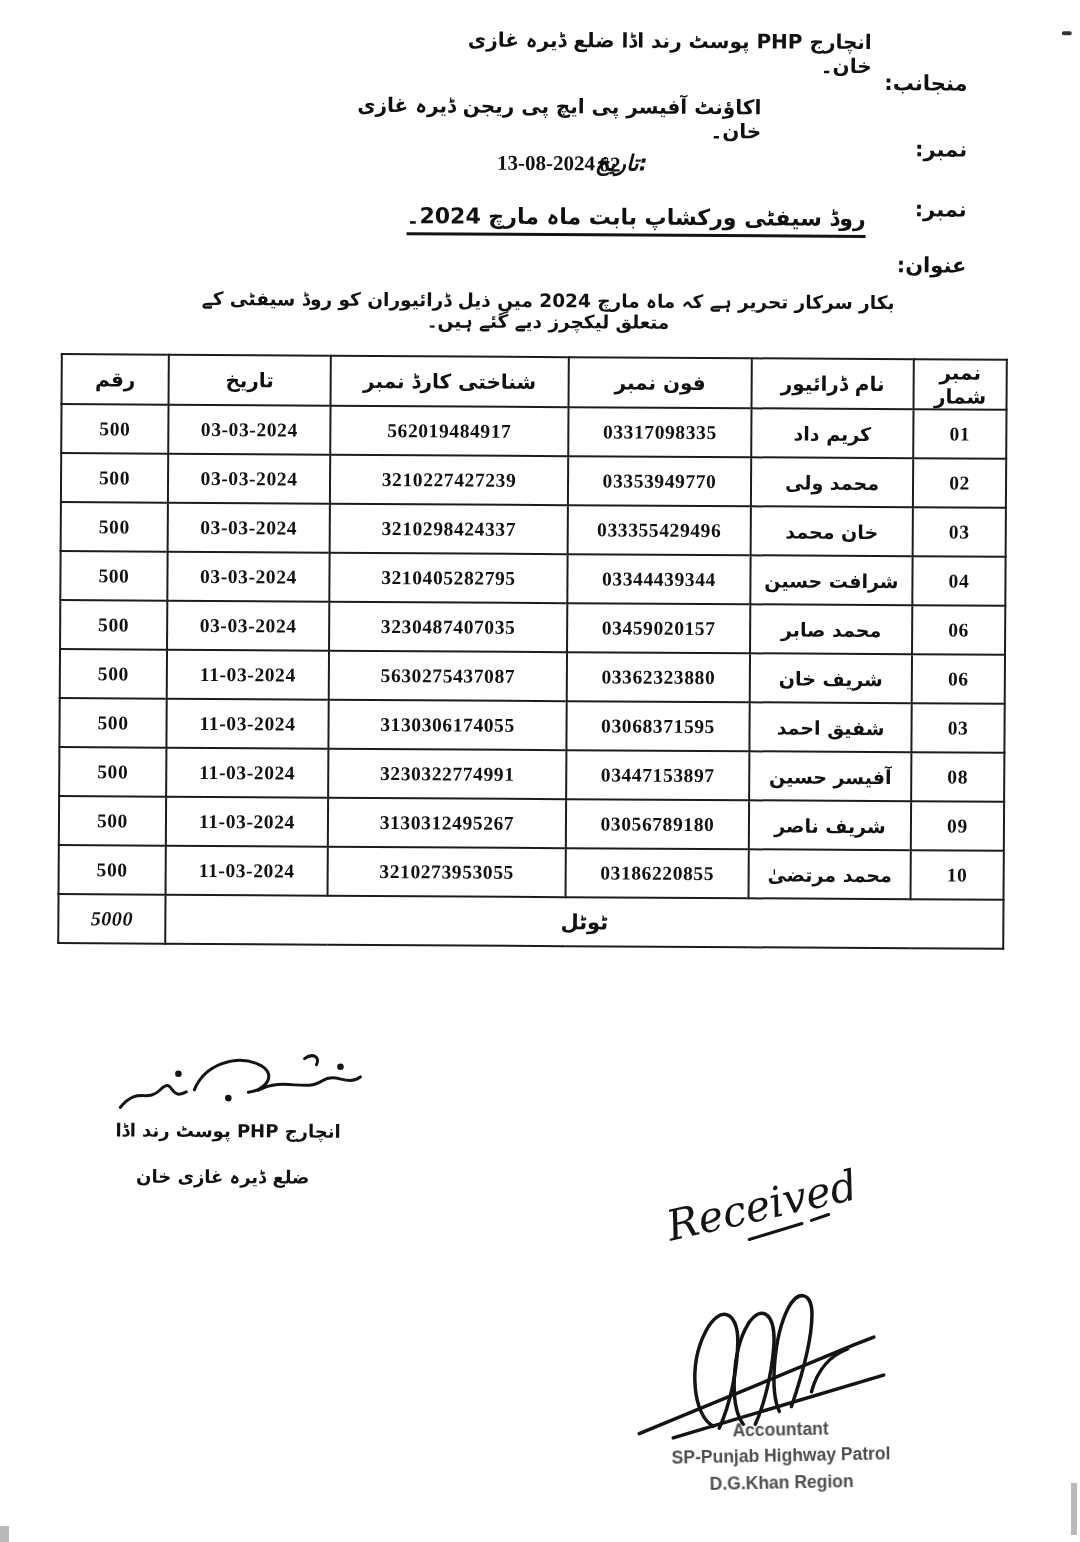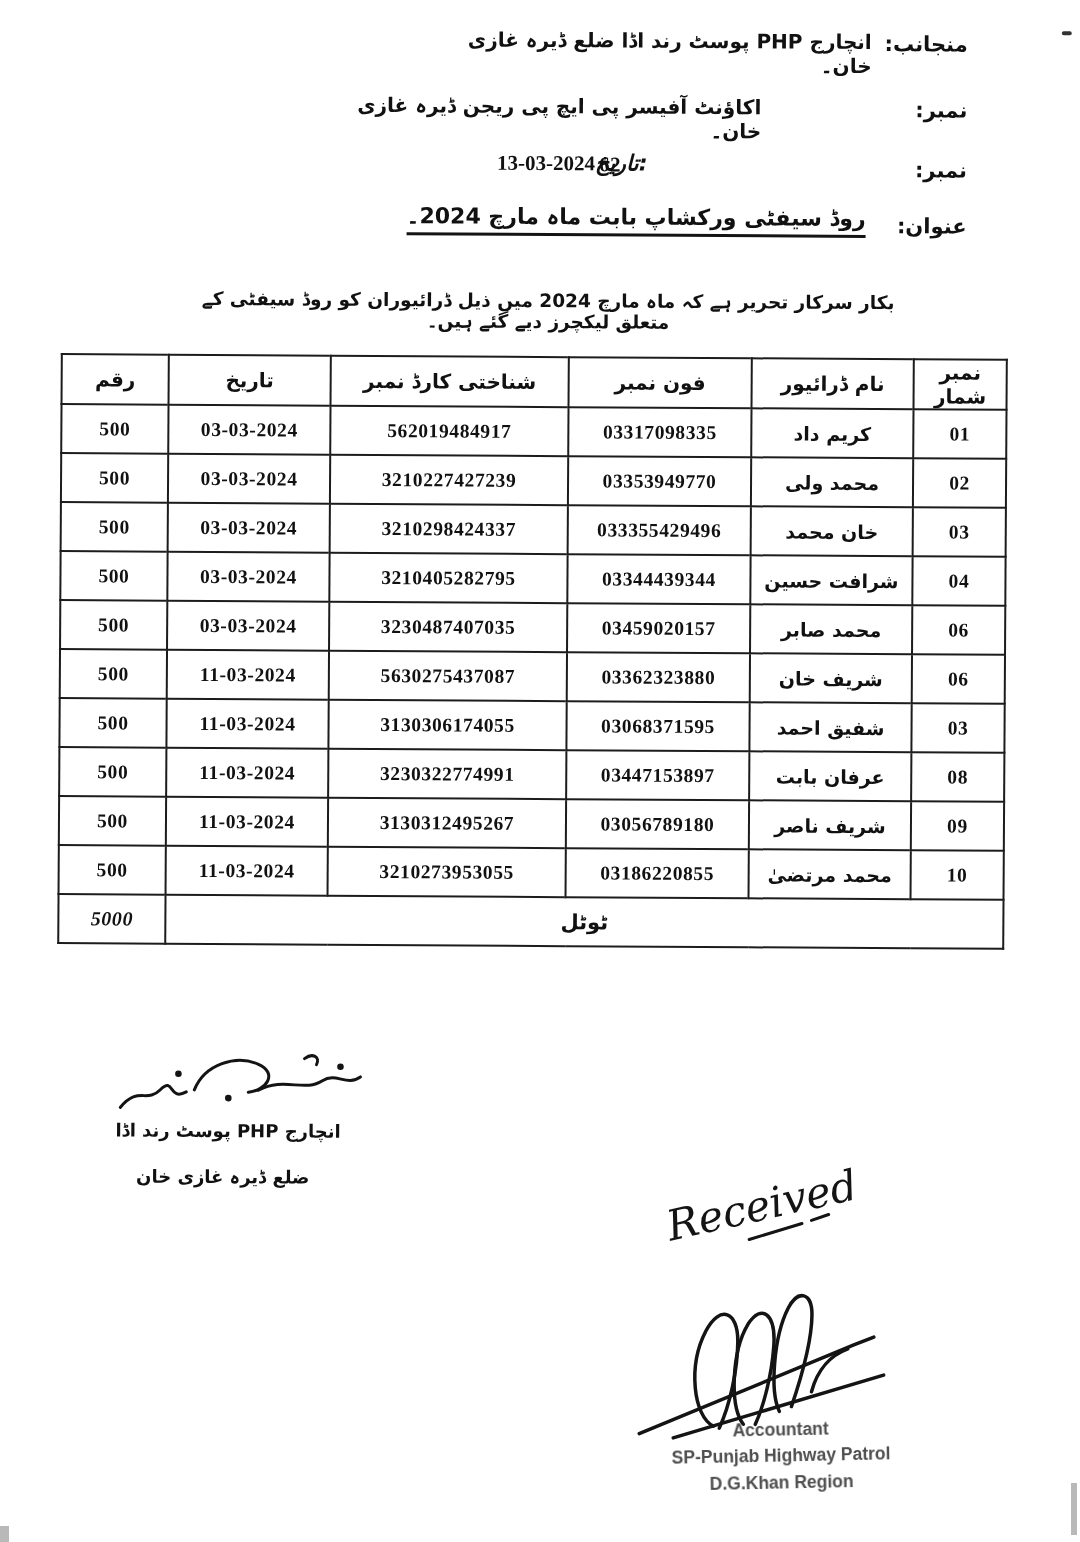--- a/index.html
+++ b/index.html
@@ -13,21 +13,21 @@
     color:#111;
   }
   .content{position:absolute;inset:0;transform:rotate(0.35deg);transform-origin:50% 0;}
   .urdu{
     direction:rtl;
     font-family:"DejaVu Sans", sans-serif;
     font-weight:bold;
   }
   .abs{position:absolute;}
   
-  .hdr-label{font-size:21px;text-align:right;}
+  .hdr-label{font-size:21px;text-align:right;margin-top:39px;}
   .hdr-value{font-size:20px;text-align:right;}
   .digits{font-family:"Liberation Serif", serif;font-weight:600;letter-spacing:0.5px;}
   .subject{
     font-size:22px;
     border-bottom:3px solid #141414;
     padding-bottom:4px;
   }
   .intro{font-size:18.5px;text-align:center;direction:rtl;}
   
   table.main{
@@ -71,21 +71,21 @@
     <div class="abs urdu hdr-label" style="top:30px;right:112px;">منجانب:</div>
     <div class="abs urdu hdr-label" style="top:96px;right:112px;">نمبر:</div>
     <div class="abs urdu hdr-label" style="top:156px;right:112px;">نمبر:</div>
     <div class="abs urdu hdr-label" style="top:212px;right:112px;">عنوان:</div>
 
     <div class="abs urdu hdr-value" style="top:28px;right:208px;width:420px;">انچارج PHP پوسٹ رند اڈا ضلع ڈیرہ غازی خان۔</div>
     <div class="abs urdu hdr-value" style="top:94px;right:318px;width:420px;">اکاؤنٹ آفیسر پی ایچ پی ریجن ڈیرہ غازی خان۔</div>
 
     <div class="abs digits" style="top:152px;left:600px;font-size:21px;">62</div>
     <div class="abs" style="top:150px;left:498px;">
-      <span class="digits" style="font-size:21px;">13-03-2024</span><span class="urdu" style="font-size:22px;font-style:italic;">تاریخ:</span>
+      <span class="digits" style="font-size:21px;">13-08-2024</span><span class="urdu" style="font-size:22px;font-style:italic;">تاریخ:</span>
     </div>
 
     <div class="abs urdu subject" style="top:204px;right:213px;">روڈ سیفٹی ورکشاپ بابت ماہ مارچ 2024۔</div>
 
     <div class="abs intro urdu" style="top:290px;left:185px;width:730px;">بکار سرکار تحریر ہے کہ ماہ مارچ 2024 میں ذیل ڈرائیوران کو روڈ سیفٹی کے متعلق لیکچرز دیے گئے ہیں۔</div>
 
     <table class="main abs" dir="rtl" style="top:356px;left:63px;">
       <colgroup>
         <col style="width:93px">
           <col style="width:162px">
@@ -156,21 +156,21 @@
         <tr>
           <td class="cell-num">03</td>
           <td class="urdu cell-name">شفیق احمد</td>
           <td class="cell-num">03068371595</td>
           <td class="cell-num">3130306174055</td>
           <td class="cell-num">11-03-2024</td>
           <td class="cell-num">500</td>
         </tr>
         <tr>
           <td class="cell-num">08</td>
-          <td class="urdu cell-name">عرفان بابت</td>
+          <td class="urdu cell-name">آفیسر حسین</td>
           <td class="cell-num">03447153897</td>
           <td class="cell-num">3230322774991</td>
           <td class="cell-num">11-03-2024</td>
           <td class="cell-num">500</td>
         </tr>
         <tr>
           <td class="cell-num">09</td>
           <td class="urdu cell-name">شریف ناصر</td>
           <td class="cell-num">03056789180</td>
           <td class="cell-num">3130312495267</td>

